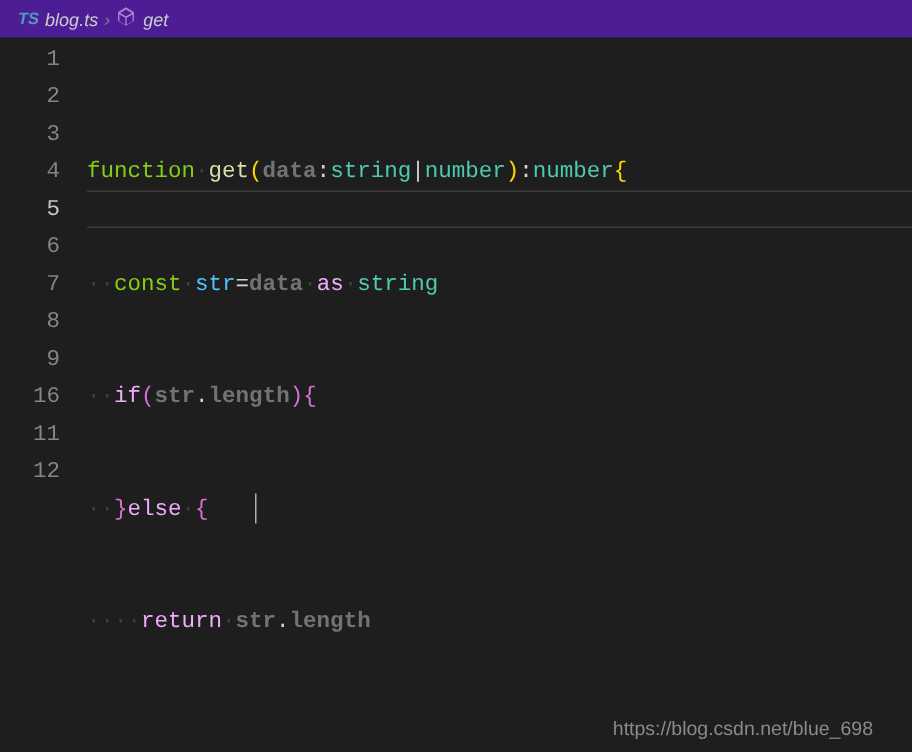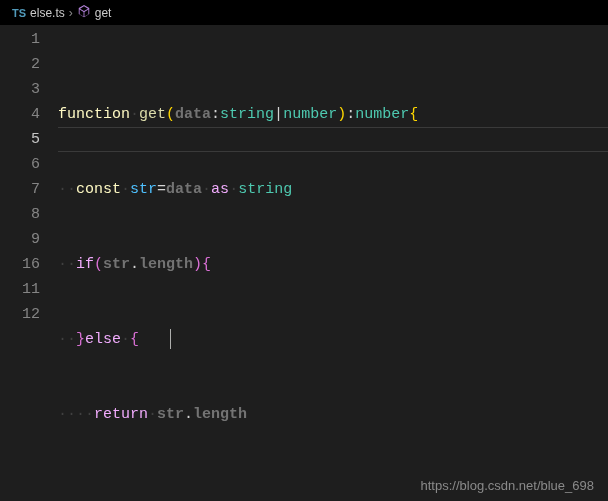--- a/index.html
+++ b/index.html
@@ -11,22 +11,23 @@
       color: #d4d4d4;
       overflow: hidden;
       position: relative;
     }
     .breadcrumb {
       display: flex;
       align-items: center;
       padding: 4px 12px;
       font-size: 12px;
       color: #cccccc;
-      background: #000000;
+      background: #4c1d95;
       font-family: -apple-system, BlinkMacSystemFont, 'Segoe UI', sans-serif;
+      font-style: italic;
     }
     .breadcrumb .ts-icon {
       color: #519aba;
       font-weight: bold;
       font-size: 11px;
       margin-right: 4px;
     }
     .breadcrumb .chevron {
       margin: 0 4px;
       color: #888;
@@ -66,45 +67,45 @@
       pointer-events: none;
     }
     .cursor-line { position: relative; }
     .cursor {
       position: absolute;
       width: 1px;
       height: 20px;
       background: #aeafad;
       top: 2px;
     }
-    .kw { color: #fef9c3; }
+    .kw { color: #84cc16; }
     .fn { color: #dcdcaa; }
     .var { color: #737373; font-weight: bold; }
     .type { color: #4ec9b0; }
     .ctrl { color: #f0abfc; }
     .pn { color: #d4d4d4; }
     .br1 { color: #ffd700; }
     .br2 { color: #da70d6; }
     .obj { color: #4fc1ff; }
     .ws { color: #404040; }
     .watermark {
       position: absolute;
       bottom: 8px;
-      right: 14px;
+      right: 26px;
       font-size: 13px;
       color: #8a8a8a;
       font-family: -apple-system, 'Segoe UI', sans-serif;
     }
   </style>
 </head>
 <body>
 
 <div class="breadcrumb">
   <span class="ts-icon">TS</span>
-  <span>else.ts</span>
+  <span>blog.ts</span>
   <span class="chevron">›</span>
   <span class="cube-icon">
     <svg width="14" height="14" viewBox="0 0 16 16">
         <path fill="currentColor" d="M8 1l6 3.5v7L8 15l-6-3.5v-7L8 1zm0 1.7L3.5 5.3 8 7.9l4.5-2.6L8 2.7zM3 6.4v5.2l4.5 2.6V9L3 6.4zm10 0L8.5 9v5.2L13 11.6V6.4z"></path>
       </svg>
   </span>
   <span>get</span>
 </div>
 
 <div class="editor">

